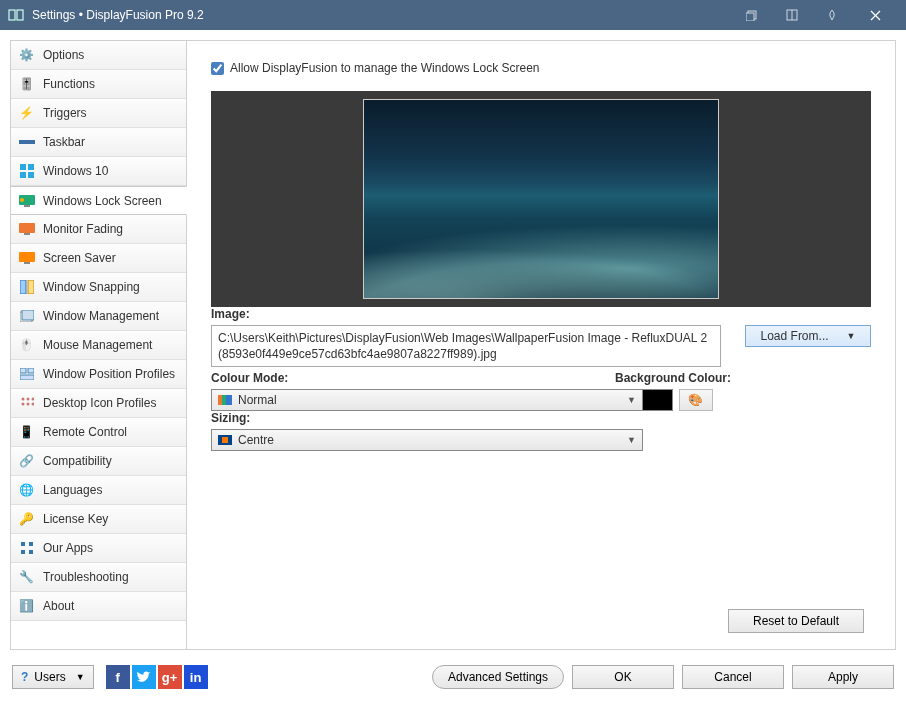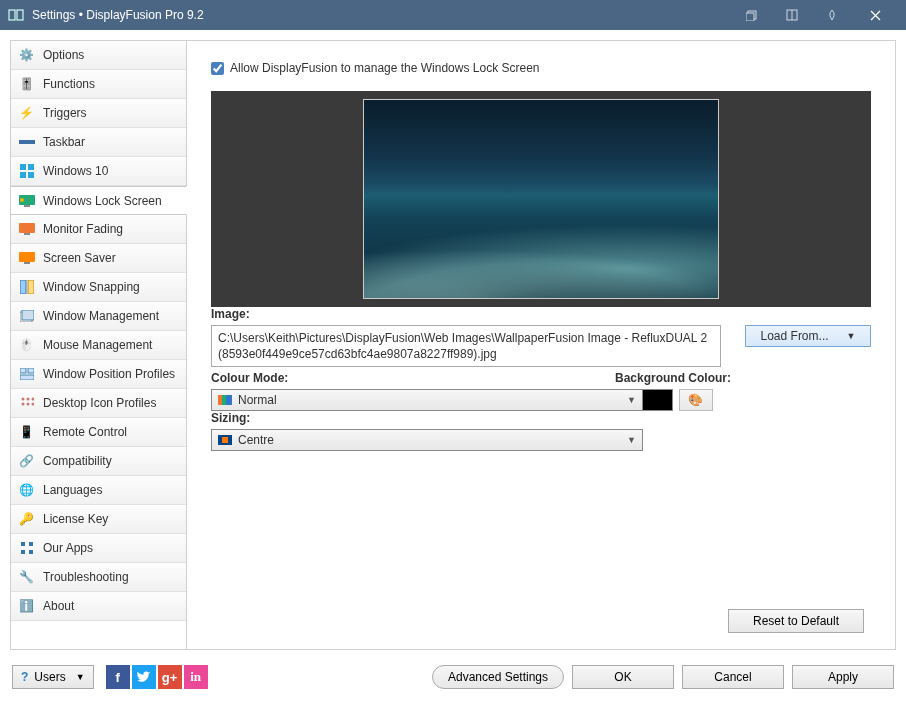--- a/index.html
+++ b/index.html
@@ -41,21 +41,21 @@
 .bgcolor-picker { width: 34px; height: 22px; border: 1px solid #bbb; background: linear-gradient(#f7f7f7,#e7e7e7); display: flex; align-items: center; justify-content: center; cursor: pointer; }
 .reset-btn { position: absolute; right: 31px; bottom: 16px; width: 136px; height: 24px; border: 1px solid #aaa; background: linear-gradient(#f7f7f7,#e7e7e7); font-size: 12px; cursor: pointer; }
 .footer { height: 44px; display: flex; align-items: center; padding: 10px 2px 0 2px; gap: 8px; }
 .help-btn { height: 24px; border: 1px solid #aaa; background: linear-gradient(#f7f7f7,#e7e7e7); font-size: 12px; display: flex; align-items: center; padding: 0 8px; gap: 6px; cursor: pointer; }
 .help-btn .arrow { font-size: 9px; margin-left: 4px; }
 .social { display: flex; gap: 2px; margin-left: 4px; }
 .social-icon { width: 24px; height: 24px; display: flex; align-items: center; justify-content: center; color: #fff; font-weight: bold; font-size: 13px; cursor:pointer;}
 .fb { background: #3b5998; }
 .tw { background: #1da1f2; }
 .gp { background: #dd4b39; }
-.li { background: #ec4899; font-family: Liberation Serif, serif; }
+.li { background: #1d4ed8; }
 .spacer { flex: 1; }
 .footer-btn { width: 102px; height: 24px; border: 1px solid #aaa; background: linear-gradient(#f7f7f7,#e7e7e7); font-size: 12px; cursor: pointer; }
 .footer-btn.wide { width: 132px; border-radius: 12px; }
 svg { display: block; }
 </style>
 </head>
 <body>
 
 <div class="titlebar">
   <span class="app-icon">

